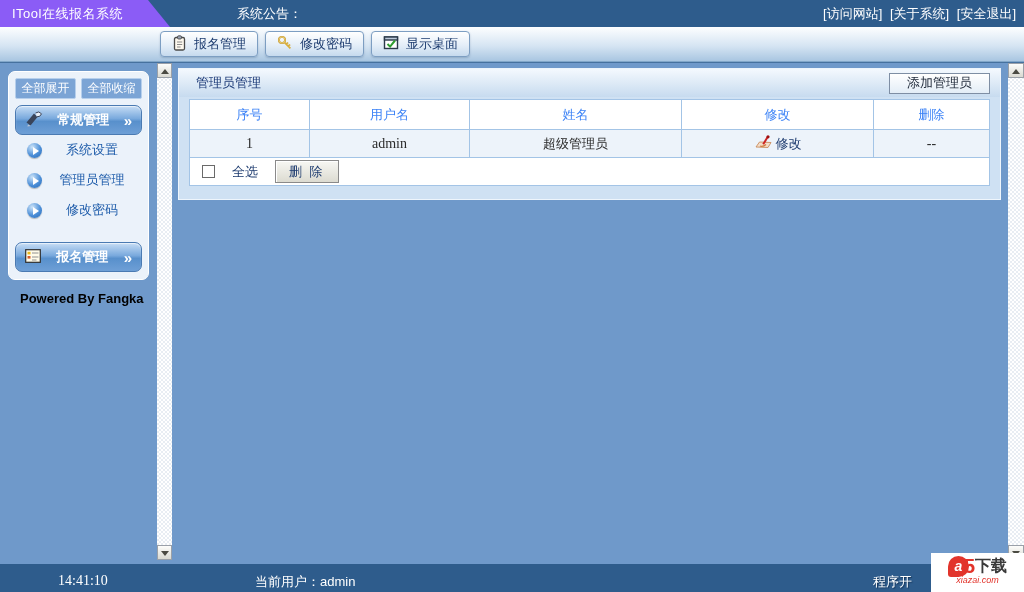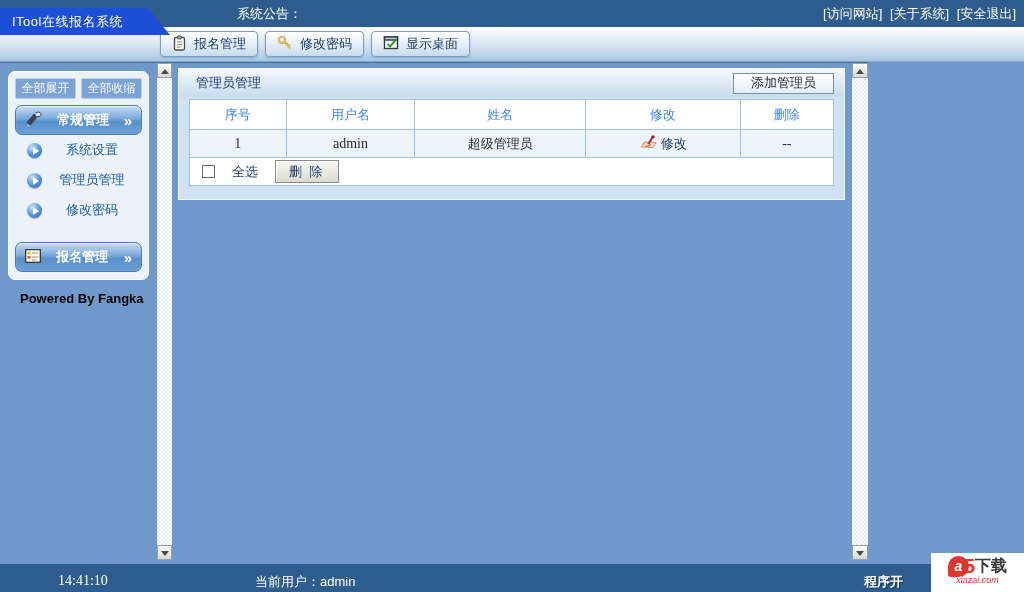--- a/index.html
+++ b/index.html
@@ -1,37 +1,37 @@
 <!DOCTYPE html>
 <html><head>
 <meta charset="utf-8">
 <style>
   * { margin:0; padding:0; box-sizing:border-box; }
   html,body { width:1024px; height:592px; overflow:hidden; }
   body { font-family:"Liberation Sans",sans-serif; position:relative; background:#6f99ca; }
 
   
   .topbar { position:absolute; top:0; left:0; width:1024px; height:27px; background:#2e5c8c; color:#fff; z-index:5; }
-  .brand { position:absolute; left:0; top:8px; width:172px; height:27px; background:#1d4ed8;
+  .brand { position:absolute; left:0; top:0; width:172px; height:27px; background:#8b5cf6;
            clip-path:polygon(0 0,148px 0,170px 27px,0 27px); line-height:27px; padding-left:12px;
            font-size:13px; letter-spacing:0.5px; }
   .announcement { position:absolute; left:237px; top:0; line-height:27px; font-size:13px; }
   .toplinks { position:absolute; right:8px; top:0; line-height:27px; font-size:13px; }
   .toplinks span { margin-left:4px; cursor:pointer; }
 
   
   .toolbar { position:absolute; top:27px; left:0; width:1024px; height:35px;
              background:linear-gradient(#fdfeff,#d6e5f3 55%,#a9c6e1); border-bottom:1px solid #82a7c9; }
   .tbar-btns { position:absolute; left:160px; top:4px; display:flex; gap:7px; }
   .tbtn { height:26px; display:flex; align-items:center; gap:7px; padding:0 11px;
           background:linear-gradient(#ffffff,#e4eef8 55%,#c6daee); border:1px solid #7d9ec2;
           border-radius:4px; font-size:13px; color:#1b3a6e; box-shadow:0 1px 2px rgba(40,70,110,.25); cursor:pointer; }
 
   
-  .page-body { position:absolute; top:62px; left:0; width:868px; height:498px; background:#6f99ca;
+  .page-body { position:absolute; top:62px; left:0; width:1024px; height:498px; background:#6f99ca;
                border-top:1px solid #46719e; display:flex; }
 
   
   .sidebar { width:157px; position:relative; flex:none; }
   .side-panel { position:absolute; left:8px; top:8px; width:141px; height:209px;
                 background:rgba(245,250,254,0.92); border:1px solid #ffffff; border-radius:7px; padding:6px 6px 0; }
   .mini-btns { display:flex; gap:5px; }
   .mini-btn { flex:1; height:21px; line-height:19px; text-align:center; background:#7ba4d5;
               border:1px solid #b6cfec; border-radius:2px; color:#fff; font-size:12px; cursor:pointer; }
   .section-btn { margin-top:6px; height:30px; border-radius:7px; display:flex; align-items:center; padding:0 9px;
@@ -84,21 +84,21 @@
   .sel-label { font-size:13px; color:#1c3a6e; }
   .del-btn { height:23px; padding:0 13px; font-size:13px; color:#1c3a6e; letter-spacing:2px;
              background:linear-gradient(#f7f7f3,#dcdbd1); border:1px solid #8a8a8a;
              box-shadow:inset 1px 1px 0 #fff; cursor:pointer; }
 
   
   .statusbar { position:absolute; bottom:0; left:0; width:1024px; height:28px; background:#2e5c8c;
                color:#fff; font-size:13px; z-index:5; }
   .sb-time { position:absolute; left:58px; top:9px; font-family:"Liberation Serif",serif; font-size:14px; }
   .sb-user { position:absolute; left:255px; top:9px; }
-  .sb-right { position:absolute; right:121px; top:9px; font-weight:bold; text-shadow:1px 1px 1px #16365a; }
+  .sb-right { position:absolute; right:112px; top:9px; font-weight:normal; text-shadow:1px 1px 1px #16365a; }
 
   
   .watermark { position:absolute; right:0; bottom:0; width:93px; height:39px; background:#fff;
                z-index:20; cursor:pointer; }
   .wm-row { display:flex; align-items:center; justify-content:center; margin-top:2px; }
   .wm-a { width:21px; height:21px; border-radius:50% 50% 50% 3px; background:#e2342b; color:#fff;
           font-weight:bold; font-style:italic; text-align:center; line-height:21px; font-size:14px; flex:none; }
   .wm-5 { color:#e2342b; font-weight:bold; font-size:20px; margin-left:-5px; }
   .wm-dl { color:#3a3a3a; font-weight:bold; font-size:16px; }
   .wm-site { text-align:center; color:#e2342b; font-size:9px; font-style:italic; margin-top:-3px; }

